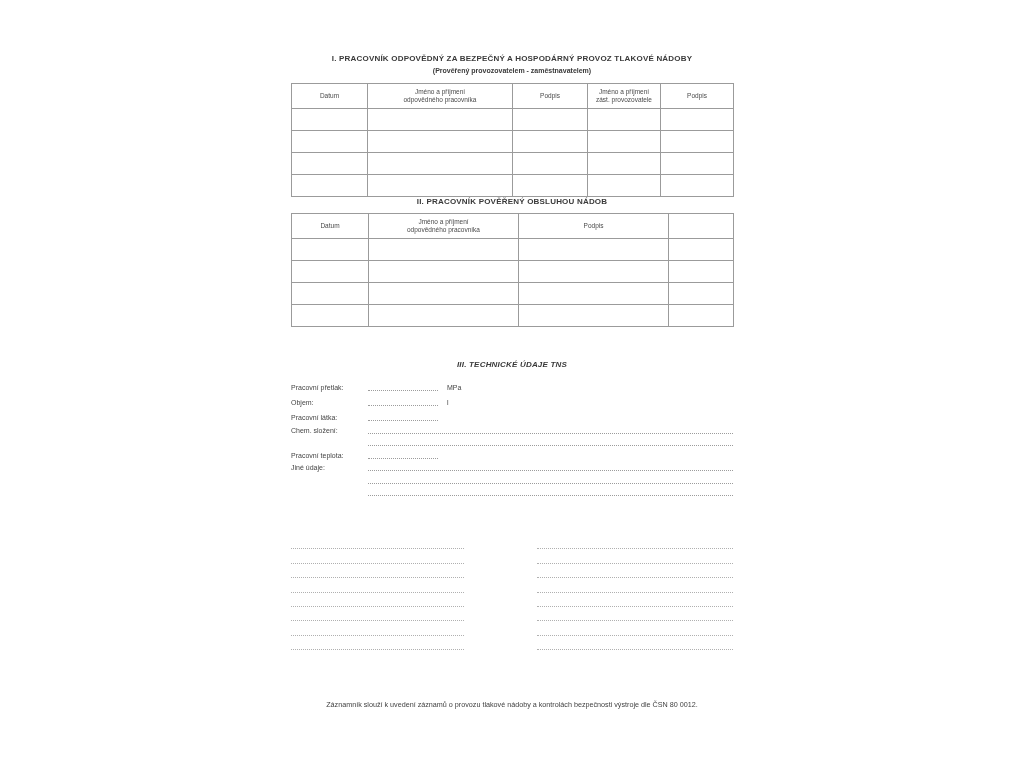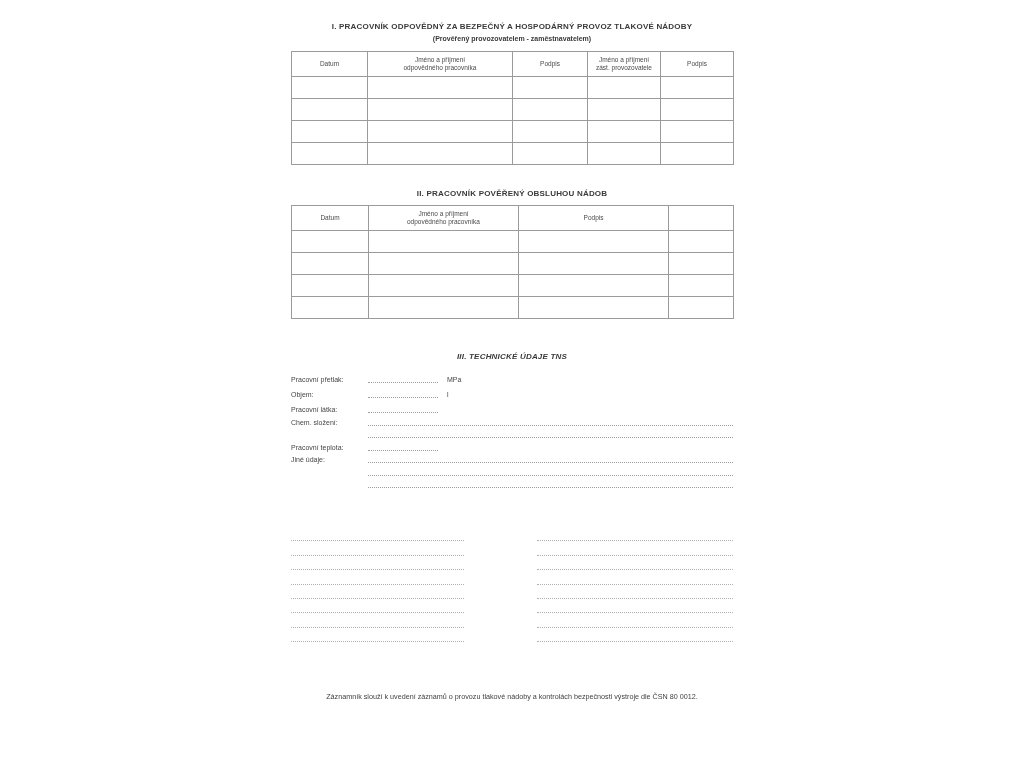--- a/index.html
+++ b/index.html
@@ -6,21 +6,21 @@
   body {
     width: 1024px; height: 768px;
     background: #ffffff;
     font-family: "Liberation Sans", sans-serif;
     color: #3f3f3f;
     overflow: hidden;
   }
   .sheet {
     width: 442px;
     margin: 0 auto;
-    padding-top: 22px;
+    padding-top: 54px;
   }
   .title {
     text-align: center;
     font-weight: bold;
     font-size: 8px;
     line-height: 10px;
     letter-spacing: 0.2px;
     color: #3a3a3a;
     white-space: nowrap;
   }
@@ -43,21 +43,21 @@
     font-weight: normal;
     font-size: 6.5px;
     line-height: 8px;
     text-align: center;
     vertical-align: middle;
     color: #4a4a4a;
   }
   thead th { height: 24px; }
   tbody td { height: 21px; }
   .tbl-1 { margin-top: 8px; }
-  .sec2-title { margin-top: 24px; }
+  .sec2-title { }
   .tbl-2 { margin-top: 6px; }
   .sec3-title { margin-top: 33px; font-style: italic; }
   .fields { margin-top: 7px; }
   .f-row {
     display: flex;
     align-items: flex-end;
     height: 15px;
     font-size: 7px;
     line-height: 9px;
   }

